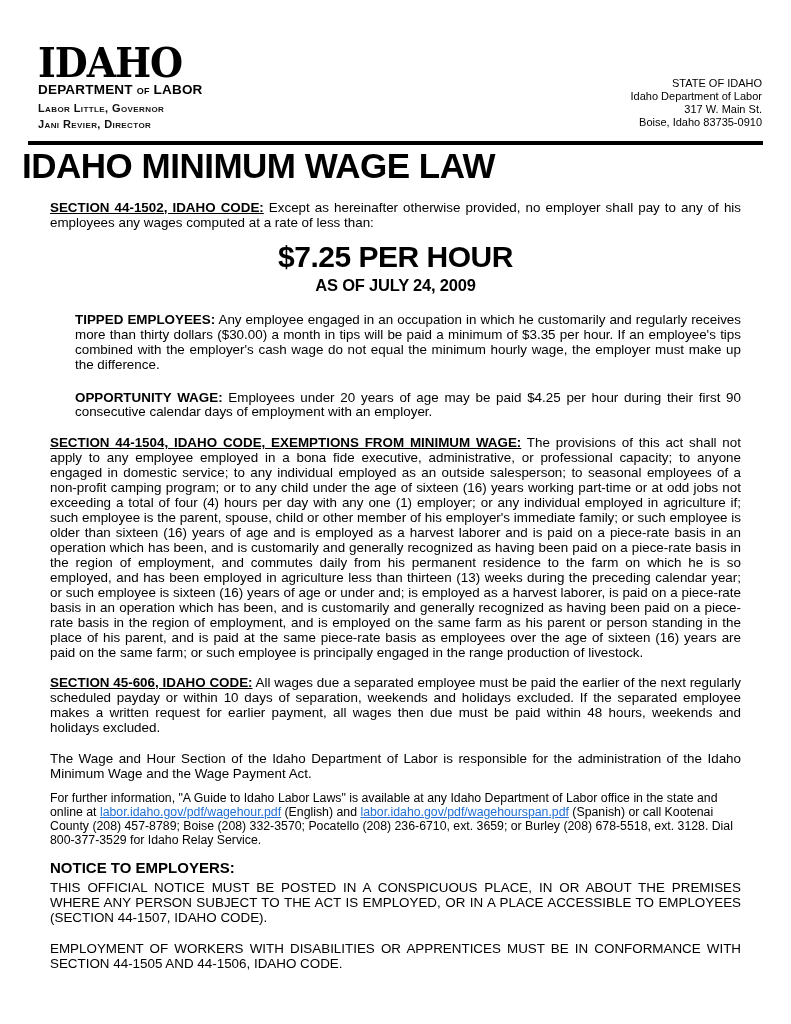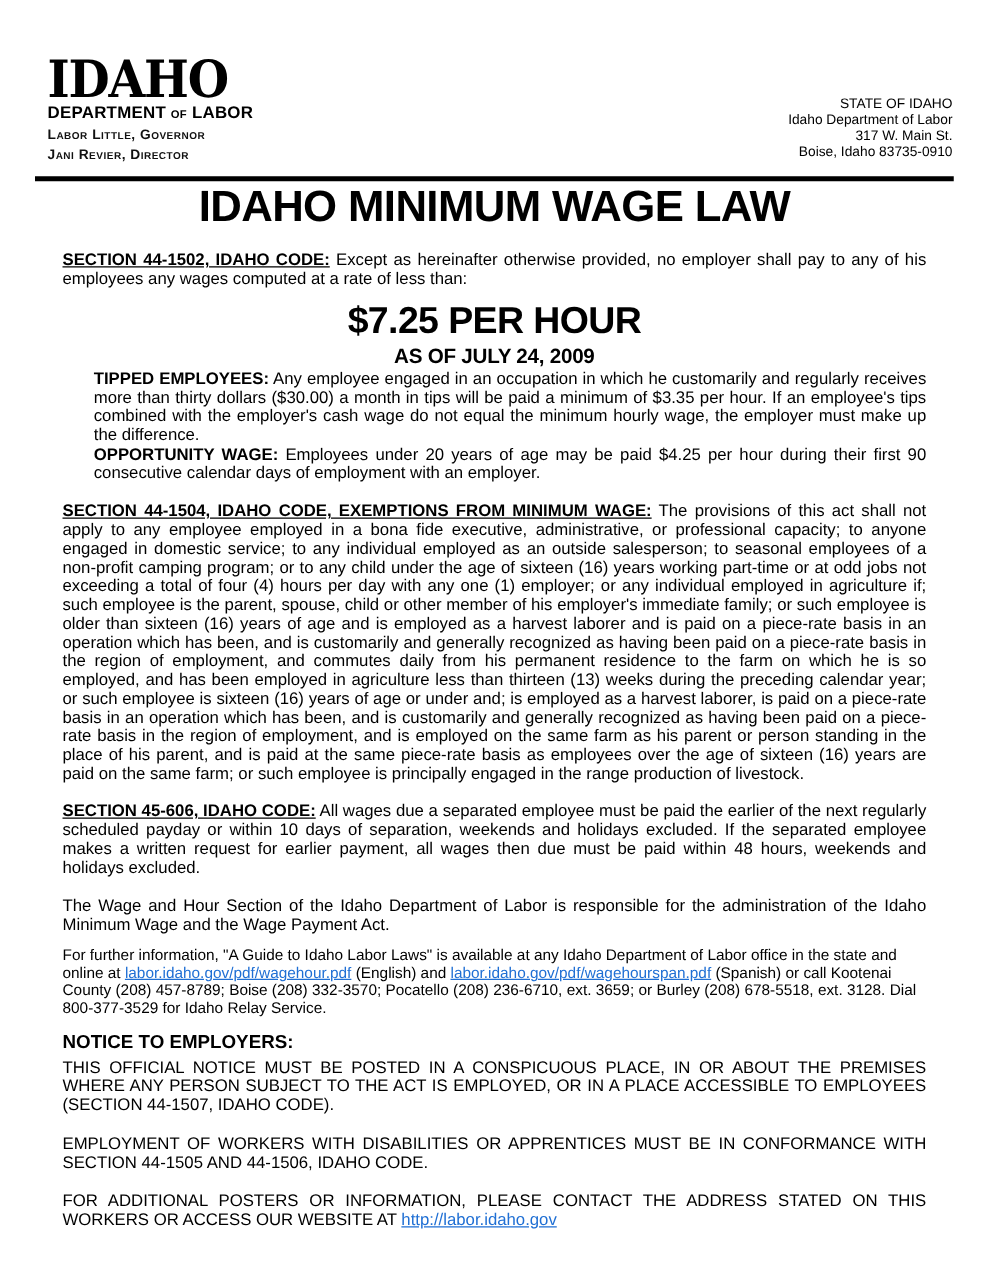--- a/index.html
+++ b/index.html
@@ -12,26 +12,26 @@
   .header { display: flex; justify-content: space-between; align-items: flex-start; padding: 46px 29px 0 38px; }
   .logo-word {
     font-family: "DejaVu Serif", serif; font-weight: 700; font-size: 38px;
     line-height: 0.85; letter-spacing: -1px; transform: scaleY(1.08); transform-origin: top left;
   }
   .logo-dept { font-variant: small-caps; font-weight: 700; font-size: 13.5px; letter-spacing: 0.2px; margin-top: 4px; }
   .logo-gov  { font-variant: small-caps; font-weight: 600; font-size: 11px; letter-spacing: 0.4px; margin-top: 4px; line-height: 1.45; color:#111; }
   .address { text-align: right; font-size: 11px; line-height: 1.18; padding-top: 31px; }
   .rule { height: 4px; background: #000; margin: 8px 28px 0 28px; }
   
-  .title { text-align: center; font-size: 35px; font-weight: 700; letter-spacing: -0.5px; margin-top: 3px; line-height: 1.05; }
+  .title { text-align: left; font-size: 35px; font-weight: 700; letter-spacing: -0.5px; margin-top: 3px; line-height: 1.05; padding-left: 22px; }
   
   .content { padding: 0 50px; }
   .para { font-size: 13.4px; line-height: 1.115; margin: 9px 0 0 0; }
   .just { text-align: justify; margin-top: 16px; }
-  .indent { margin-left: 25px; margin-top: 1px; }
+  .indent { margin-left: 25px; margin-top: 18px; }
   .lbl { font-weight: 700; }
   .u { text-decoration: underline; }
   .wage-amount { text-align: center; font-size: 30px; font-weight: 700; margin-top: 11px; letter-spacing: -0.5px; line-height: 1; }
   .wage-asof { text-align: center; font-size: 16.5px; font-weight: 700; margin-top: 4px; letter-spacing: -0.2px; }
   .small-p { font-size: 12.3px; line-height: 1.14; margin-top: 9px; }
   .notice-head { font-weight: 700; font-size: 15px; margin-top: 12px; }
   .notice-p { margin-top: 5px; }
   .link { color: #1f6fd4; text-decoration: underline; cursor: pointer; }
   .revision { text-align: right; font-size: 17px; margin-top: 18px; }
 </style>

